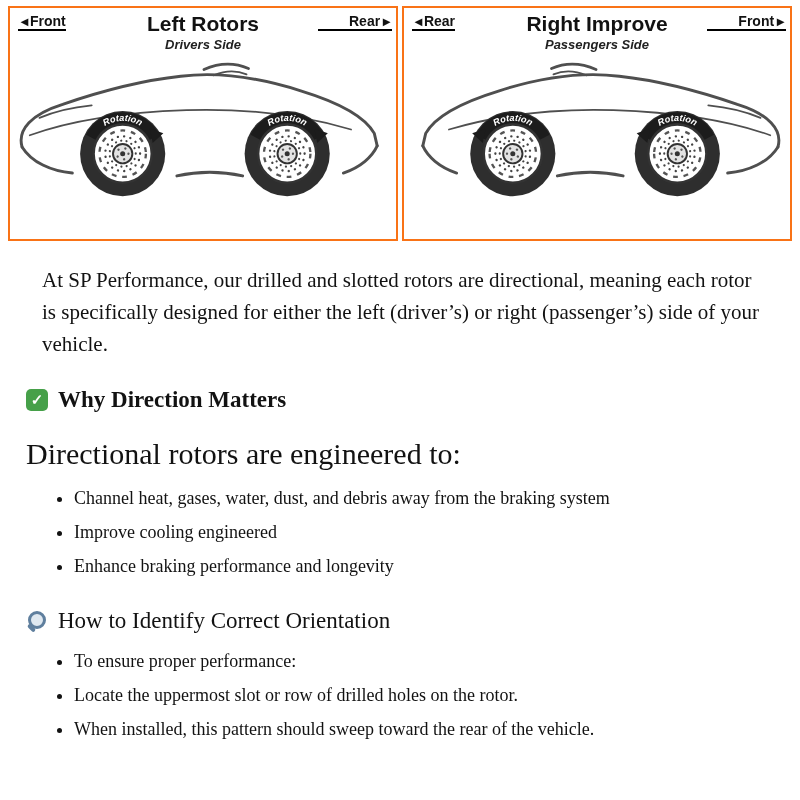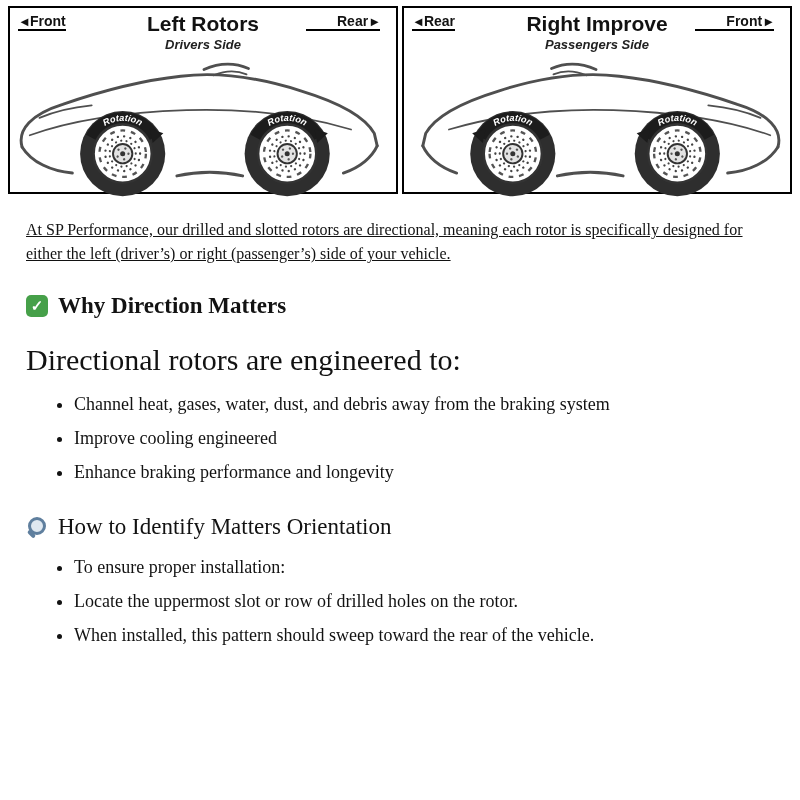--- a/index.html
+++ b/index.html
@@ -1,33 +1,33 @@
 <!DOCTYPE html>
 <html><head>
 <meta charset="utf-8">
 <style>
   html,body{width:800px;height:800px;margin:0;background:#fff;overflow:hidden;
     font-family:"Liberation Serif",serif;color:#121212;}
   
   .panels{display:flex;gap:4px;margin:6px 8px 0 8px;}
-  .panel{flex:1;border:2px solid #000000;height:188px;position:relative;background:#fff;box-sizing:border-box;}
+  .panel{flex:1;border:2px solid #f97316;height:235px;position:relative;background:#fff;box-sizing:border-box;}
   .corner{position:absolute;top:6px;font:bold 14px "Liberation Sans",sans-serif;
     border-bottom:2px solid #000;padding-bottom:0;line-height:1.1;}
-  .corner.left{left:8px;} .corner.right{right:16px;padding-left:31px;}
+  .corner.left{left:8px;} .corner.right{right:4px;padding-left:31px;}
   .arrow{font-size:13px;letter-spacing:-1px;}
   .panel-title{text-align:center;font:bold 21px "Liberation Sans",sans-serif;margin-top:4px;}
   .panel-subtitle{text-align:center;font:bold italic 13px "Liberation Sans",sans-serif;color:#222;margin-top:1px;}
   .car-svg{display:block;width:100%;height:150px;margin-top:2px;}
   .car-stroke path{stroke:#4f4f4f;stroke-width:3;fill:none;stroke-linecap:round;}
   .car-stroke path.thin{stroke-width:1.8;}
   .rot-text{font-family:"Liberation Sans",sans-serif;font-size:9.5px;font-style:italic;
     font-weight:bold;fill:#fff;}
   
   main{padding:8px 30px 0 26px;}
-  .intro{font-size:16px;line-height:1.52;margin:16px 0 0 0;text-decoration:underline;}
+  .intro{font-size:21px;line-height:1.52;margin:16px 0 0 16px;}
   .sec-head{display:flex;align-items:center;gap:10px;font-size:23px;font-weight:bold;margin:26px 0 0 0;}
   .sec-head.regular{font-weight:normal;margin-top:28px;}
   .check-icon{display:inline-flex;align-items:center;justify-content:center;width:22px;height:22px;
     background:#46a049;border-radius:5px;color:#fff;font:bold 15px "Liberation Sans",sans-serif;flex:0 0 auto;}
   .mag-icon{position:relative;width:22px;height:22px;display:inline-block;flex:0 0 auto;}
   .mag-circle{position:absolute;top:1px;right:2px;width:12px;height:12px;border:3px solid #5f7f9e;
     border-radius:50%;background:#dfe8f0;}
   .mag-handle{position:absolute;left:1px;bottom:2px;width:9px;height:4px;background:#5f7f9e;
     border-radius:2px;transform:rotate(45deg);}
   .lead{font-size:30px;margin:24px 0 0 0;}
@@ -125,21 +125,21 @@
     <li>Channel heat, gases, water, dust, and debris away from the braking system</li>
     <li>Improve cooling engineered</li>
     <li>Enhance braking performance and longevity</li>
   </ul>
 
   <h3 class="sec-head regular">
     <span class="mag-icon">
         <span class="mag-circle"></span>
         <span class="mag-handle"></span>
       </span>
-    <span>How to Identify Matters Orientation</span>
+    <span>How to Identify Correct Orientation</span>
   </h3>
 
   <ul>
-    <li>To ensure proper installation:</li>
+    <li>To ensure proper performance:</li>
     <li>Locate the uppermost slot or row of drilled holes on the rotor.</li>
     <li>When installed, this pattern should sweep toward the rear of the vehicle.</li>
   </ul>
 </main>
 
 </body></html>

